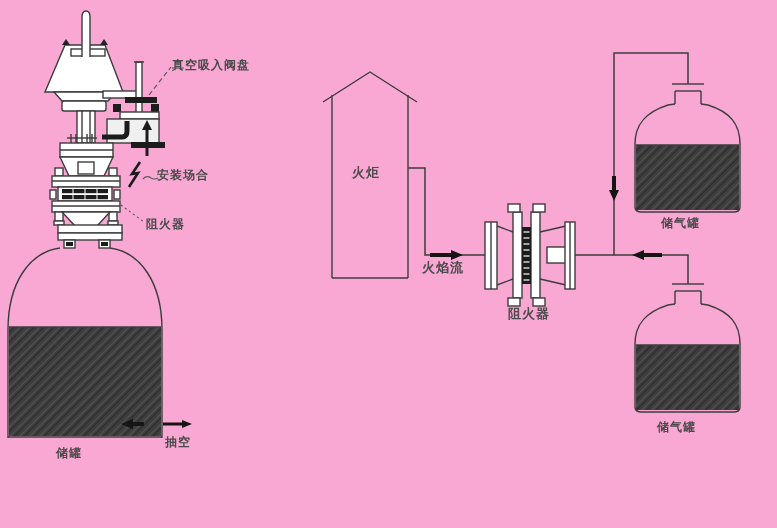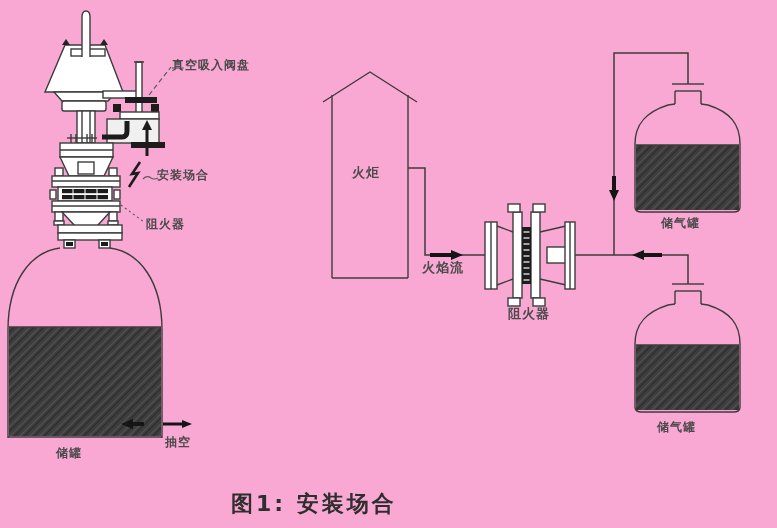--- a/index.html
+++ b/index.html
@@ -204,15 +204,14 @@
 <span class="lbl" style="left:146px;top:218px;">阻火器</span>
 <span class="lbl" style="left:56px;top:447px;">储罐</span>
 <span class="lbl small" style="left:165px;top:436px;">抽空</span>
 
 <span class="lbl mid" style="left:352px;top:166px;">火炬</span>
 <span class="lbl mid" style="left:422px;top:261px;text-align:center;">火焰流</span>
 <span class="lbl mid" style="left:508px;top:307px;">阻火器</span>
 <span class="lbl" style="left:661px;top:217px;">储气罐</span>
 <span class="lbl" style="left:657px;top:421px;">储气罐</span>
 
-<div class="caption">图1: 安装场合</div>
 
 </div>
 
 </body></html>

